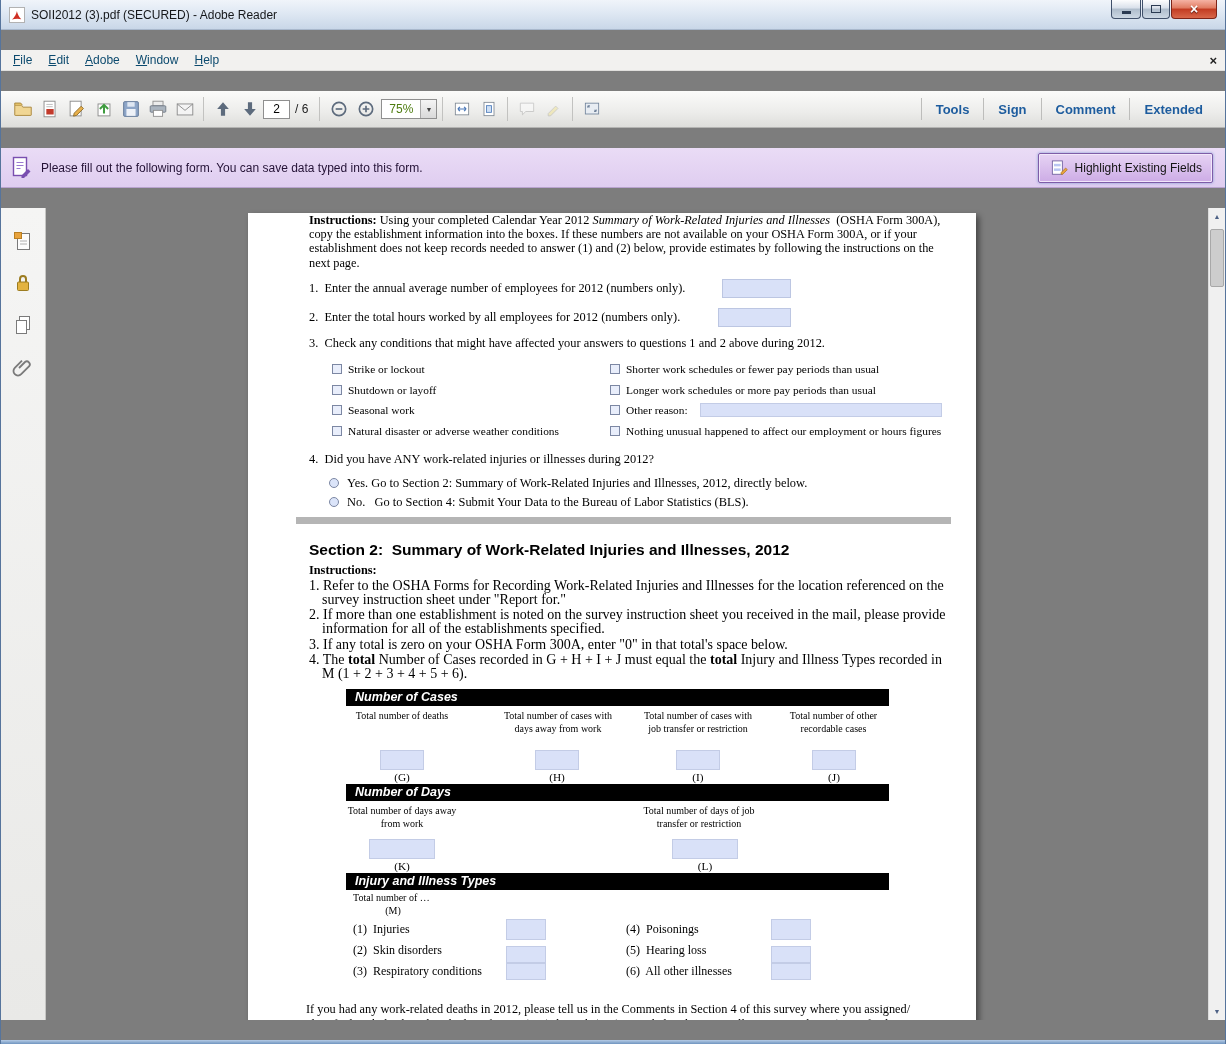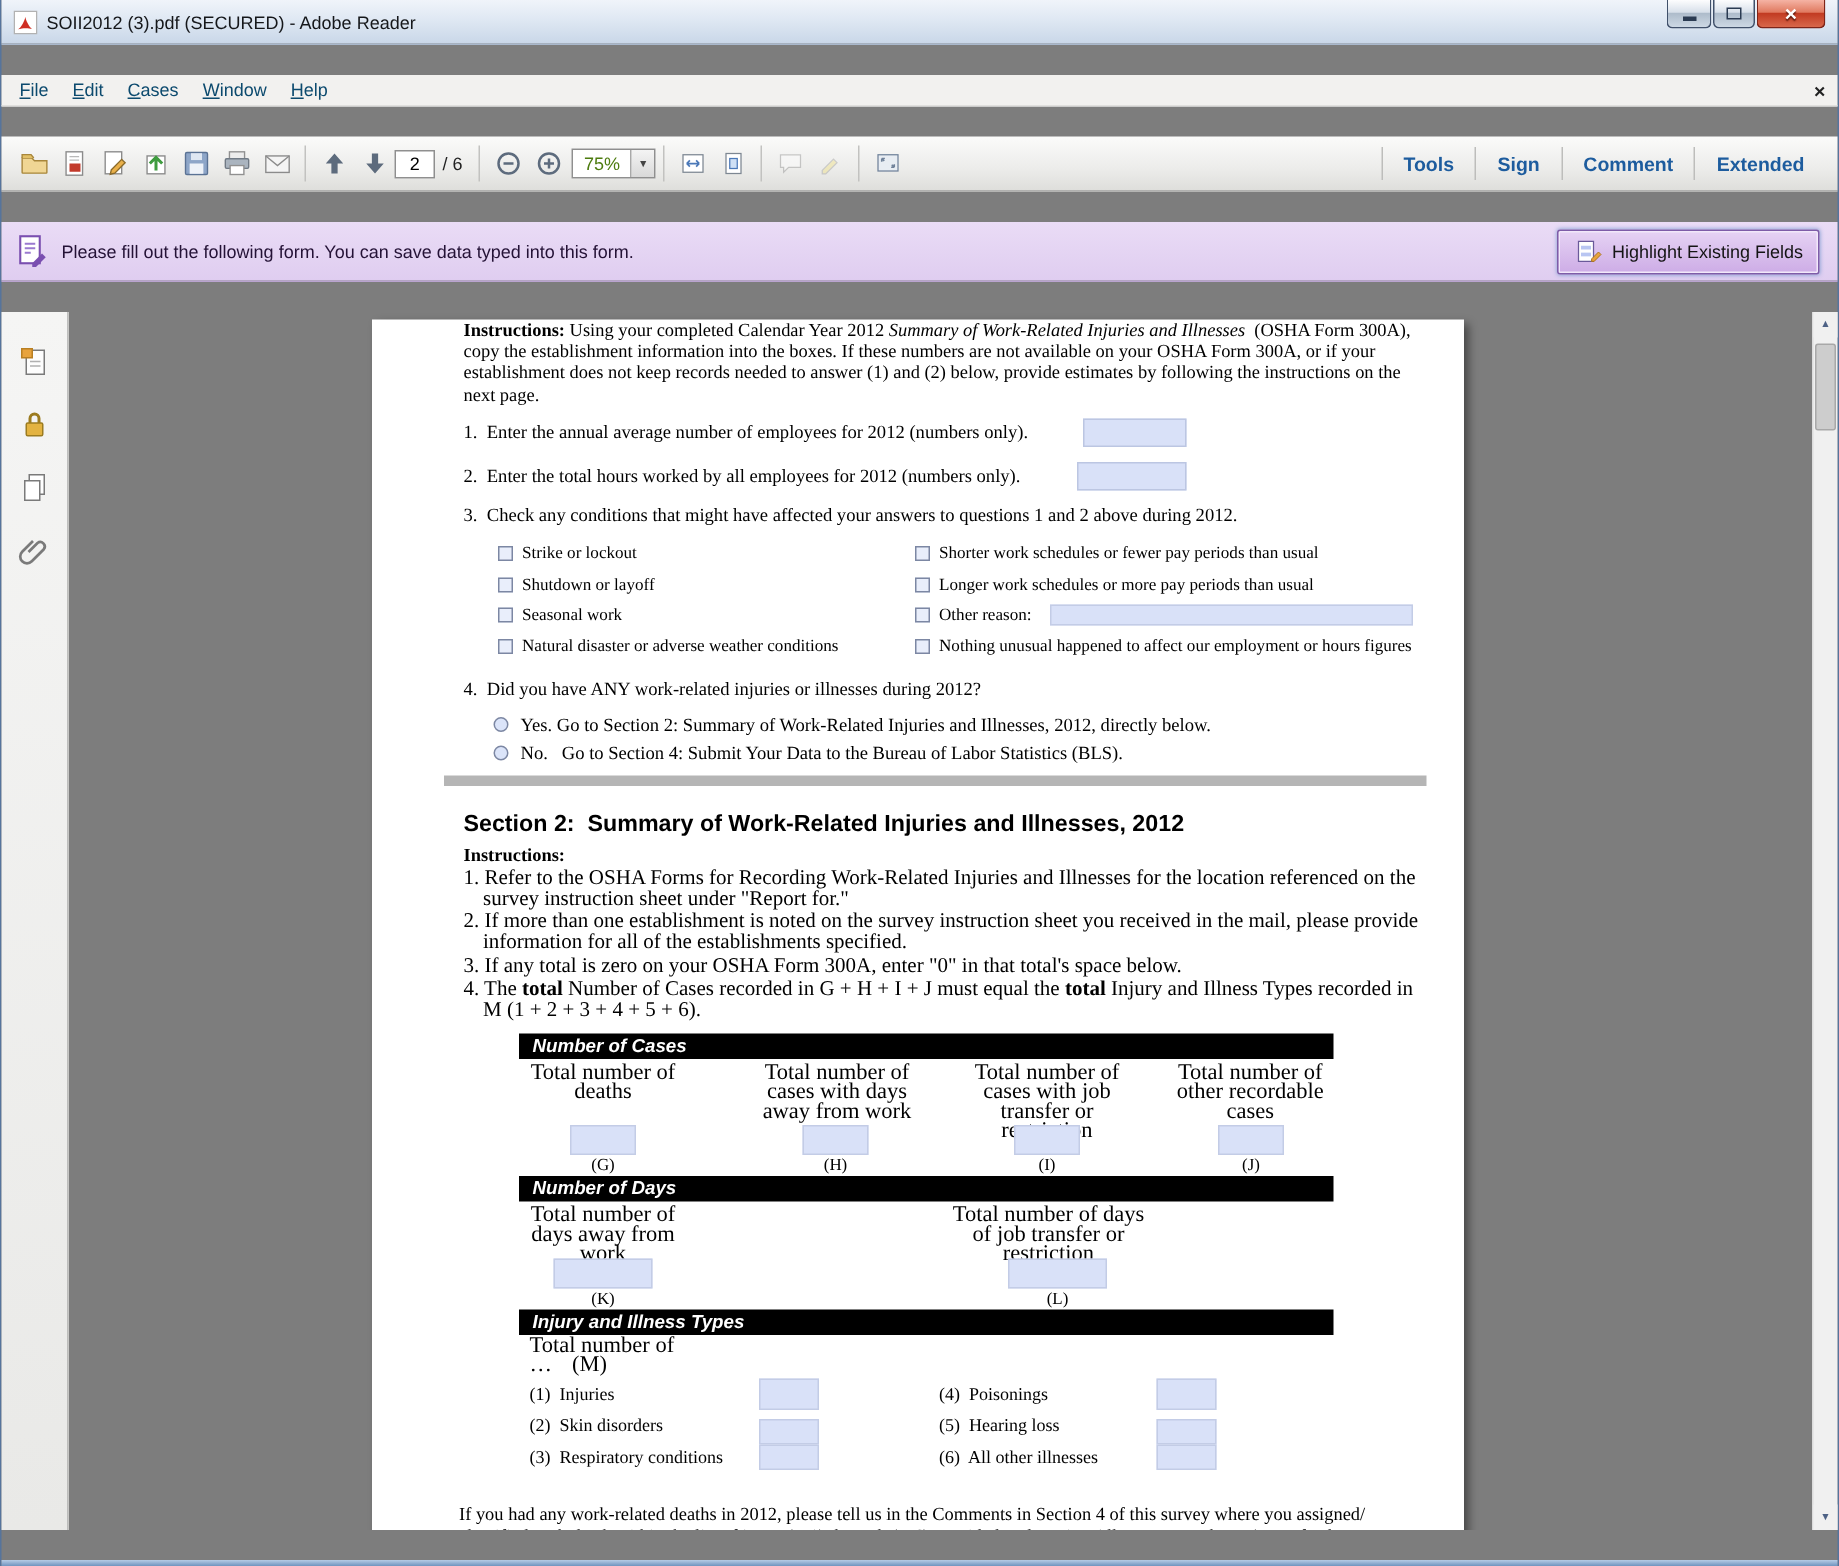--- a/index.html
+++ b/index.html
@@ -103,21 +103,21 @@
 
   .s2-title { font-family:"Liberation Sans",sans-serif; font-weight:bold; font-size:15.5px; margin-top:17px; }
   .s2-instr-label { margin-top:4px; font-size:12.3px; font-weight:bold; }
   .s2-item { font-size:14px; line-height:14.2px; width:641px; padding-left:13px; text-indent:-13px; margin-top:1px; }
 
   .ftable { margin-top:8px; margin-left:37px; width:543px; }
   .bar { height:17px; background:#000; color:#fff; font-family:"Liberation Sans",sans-serif;
     font-weight:bold; font-style:italic; font-size:12.5px; line-height:16px; padding-left:9px; }
   .tbody { position:relative; }
   .cases-body { height:78px; } .days-body { height:72px; } .types-body { height:100px; }
-  .col-h { position:absolute; top:3px; font-size:15px; line-height:13px; text-align:center; }
+  .col-h { position:absolute; top:3px; font-size:10px; line-height:13px; text-align:center; }
   .cell { position:absolute; background:#d9e1f8; border:1px solid #c3cce6; }
   .letter { position:absolute; font-size:11.3px; text-align:center; }
 
   .foot-note { margin-top:12px; margin-left:-3px; width:648px; font-size:12.3px; line-height:14.8px; }
   .page-foot { margin-top:20px; width:634px; text-align:center; font-size:10.5px;font-weight:bold; }
 
   .frame-bottom { height:4px; flex:0 0 4px; background:linear-gradient(180deg,#b6cce6,#6f94bf); }
 </style>
 </head>
 <body>
@@ -139,21 +139,21 @@
         </div>
       <div class="winbtn close">
           <span class="glyph-close">×</span>
         </div>
     </div>
   </div>
 
   <div class="menubar">
     <span class="menu-item">File</span>
     <span class="menu-item">Edit</span>
-    <span class="menu-item">Cases</span>
+    <span class="menu-item">Adobe</span>
     <span class="menu-item">Window</span>
     <span class="menu-item">Help</span>
     <span class="menubar-close">×</span>
   </div>
 
   <div class="toolbar">
     <div class="tbtn">
       <svg width="22" height="22" viewBox="0 0 24 24">
         <path d="M3 8h7l2 2h9v8.5a.5.5 0 0 1-.5.5h-17a.5.5 0 0 1-.5-.5z" fill="#f0d694" stroke="#a8863a"></path>
         <path d="M3 8V5.5h6.5L11.5 8" fill="#e2c067" stroke="#a8863a"></path>

